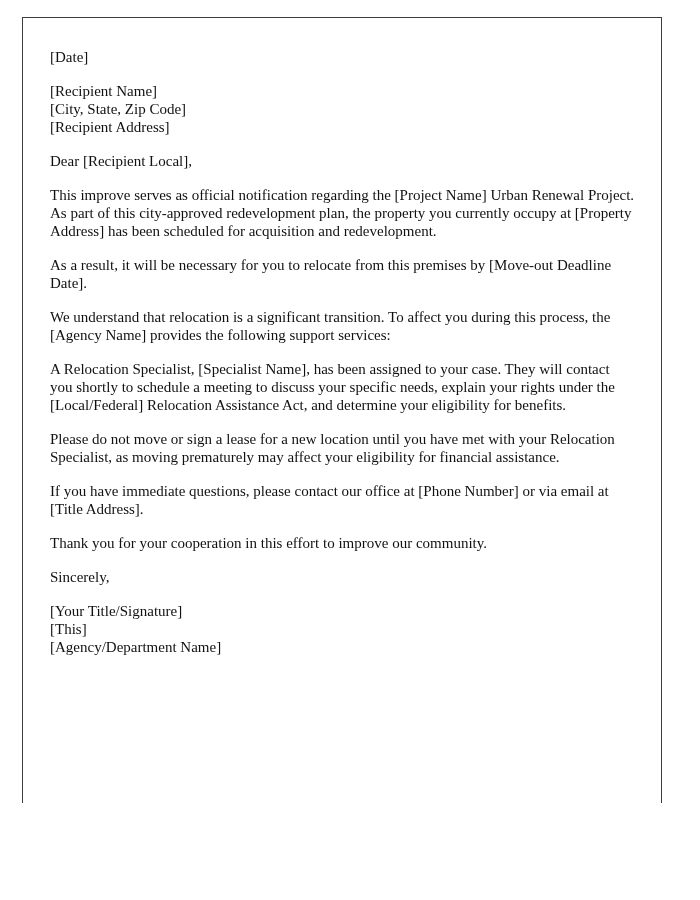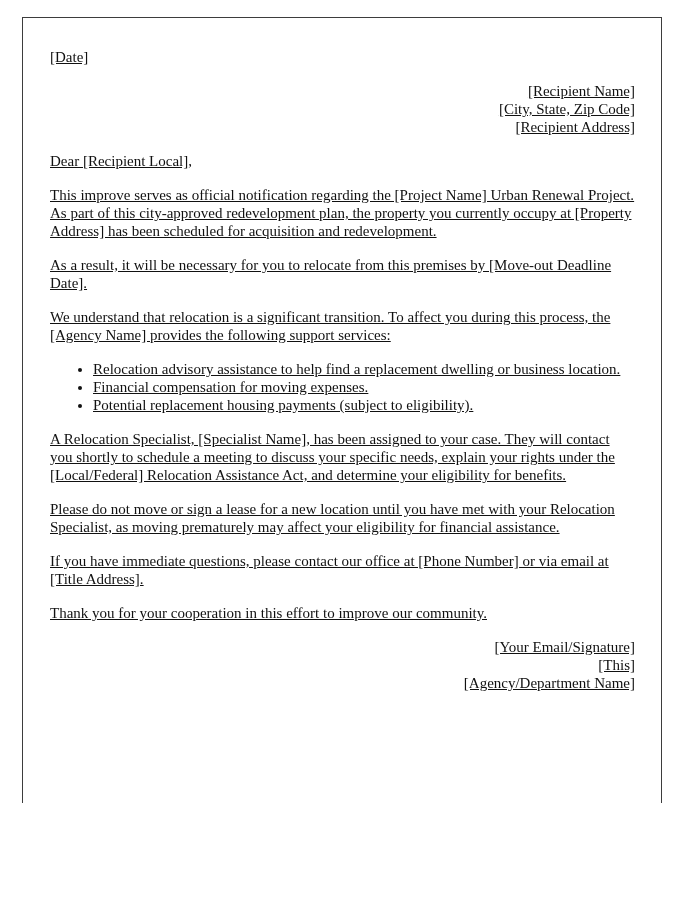--- a/index.html
+++ b/index.html
@@ -22,31 +22,29 @@
     width: 640px;
     height: 786px;
     box-sizing: border-box;
     border: 1px solid #3d3d3d;
     border-bottom: none;
     background: #ffffff;
     padding: 30px 26px 0 27px;
     overflow: hidden;
     font-size: 15px;
     line-height: 18px;
-    text-decoration: underline;
   }
   .para {
     margin: 0 0 16px 0;
   }
   .block {
     margin: 0 0 16px 0;
   }
   .block div {
     margin: 0;
-    text-align: right;
   }
   .subject-line {
     font-weight: bold;
   }
   ul.support-list {
     margin: 0 0 16px 0;
     padding: 0 0 0 43px;
     list-style-type: disc;
   }
   ul.support-list li {
@@ -69,34 +67,30 @@
 
 
   <p class="para">Dear [Recipient Local],</p>
 
   <p class="para">This improve serves as official notification regarding the [Project Name] Urban Renewal Project. As part of this city-approved redevelopment plan, the property you currently occupy at [Property Address] has been scheduled for acquisition and redevelopment.</p>
 
   <p class="para">As a result, it will be necessary for you to relocate from this premises by [Move-out Deadline Date].</p>
 
   <p class="para">We understand that relocation is a significant transition. To affect you during this process, the [Agency Name] provides the following support services:</p>
 
-  <ul class="support-list">
-    <li>Relocation advisory assistance to help find a replacement dwelling or business location.</li>
-    <li>Financial compensation for moving expenses.</li>
-    <li>Potential replacement housing payments (subject to eligibility).</li>
-  </ul>
 
   <p class="para">A Relocation Specialist, [Specialist Name], has been assigned to your case. They will contact you shortly to schedule a meeting to discuss your specific needs, explain your rights under the [Local/Federal] Relocation Assistance Act, and determine your eligibility for benefits.</p>
 
   <p class="para">Please do not move or sign a lease for a new location until you have met with your Relocation Specialist, as moving prematurely may affect your eligibility for financial assistance.</p>
 
   <p class="para">If you have immediate questions, please contact our office at [Phone Number] or via email at [Title Address].</p>
 
   <p class="para">Thank you for your cooperation in this effort to improve our community.</p>
 
+  <p class="para">Sincerely,</p>
 
   <div class="block">
-    <div>[Your Email/Signature]</div>
+    <div>[Your Title/Signature]</div>
     <div>[This]</div>
     <div>[Agency/Department Name]</div>
   </div>
 
 </div>
 
 </body></html>

